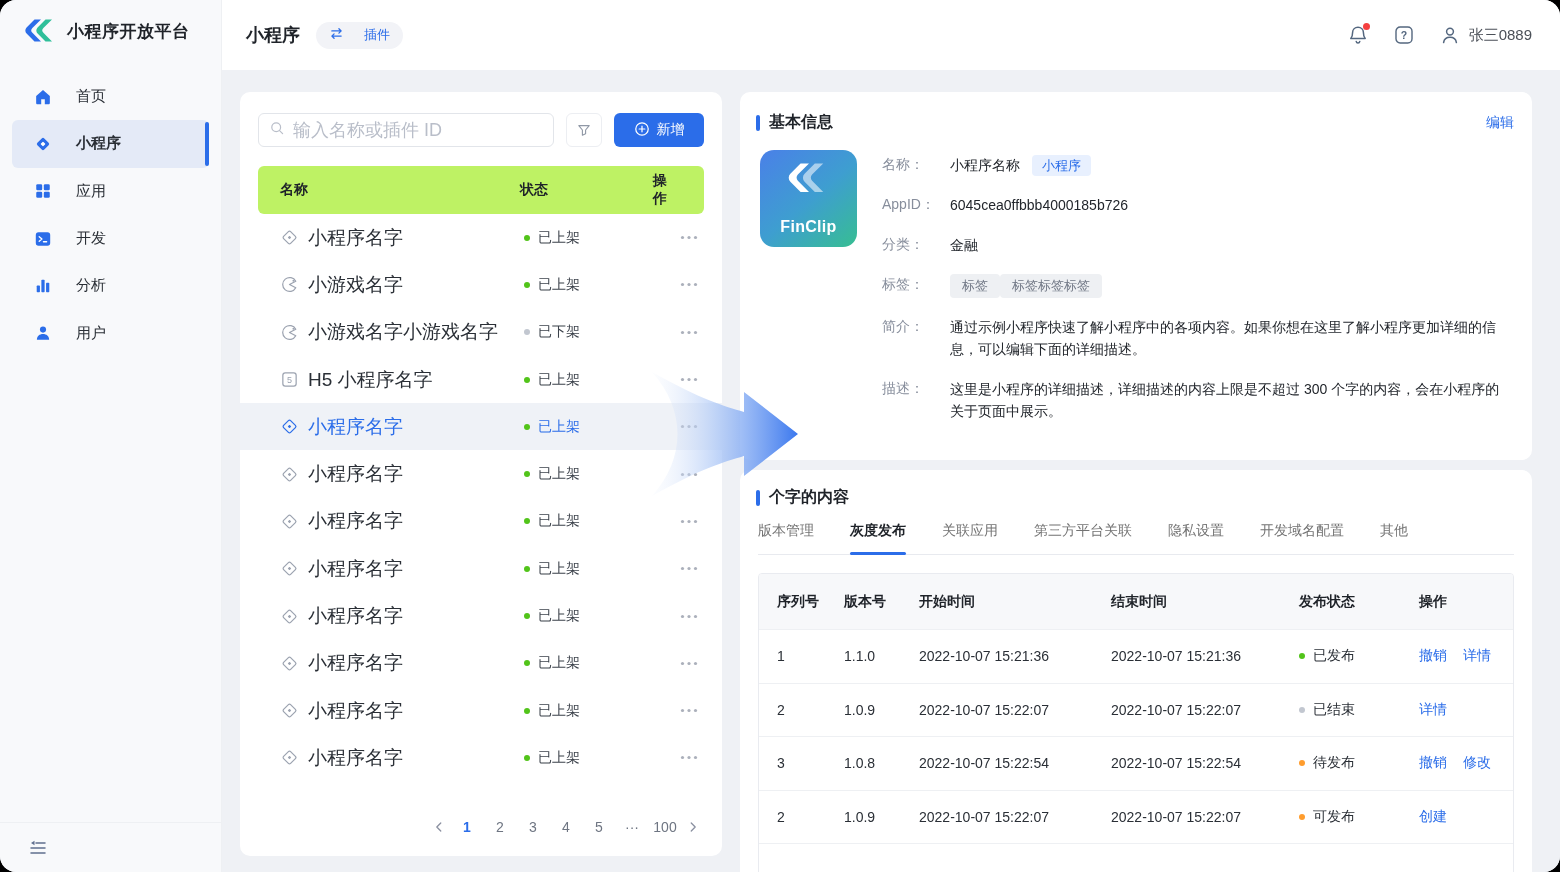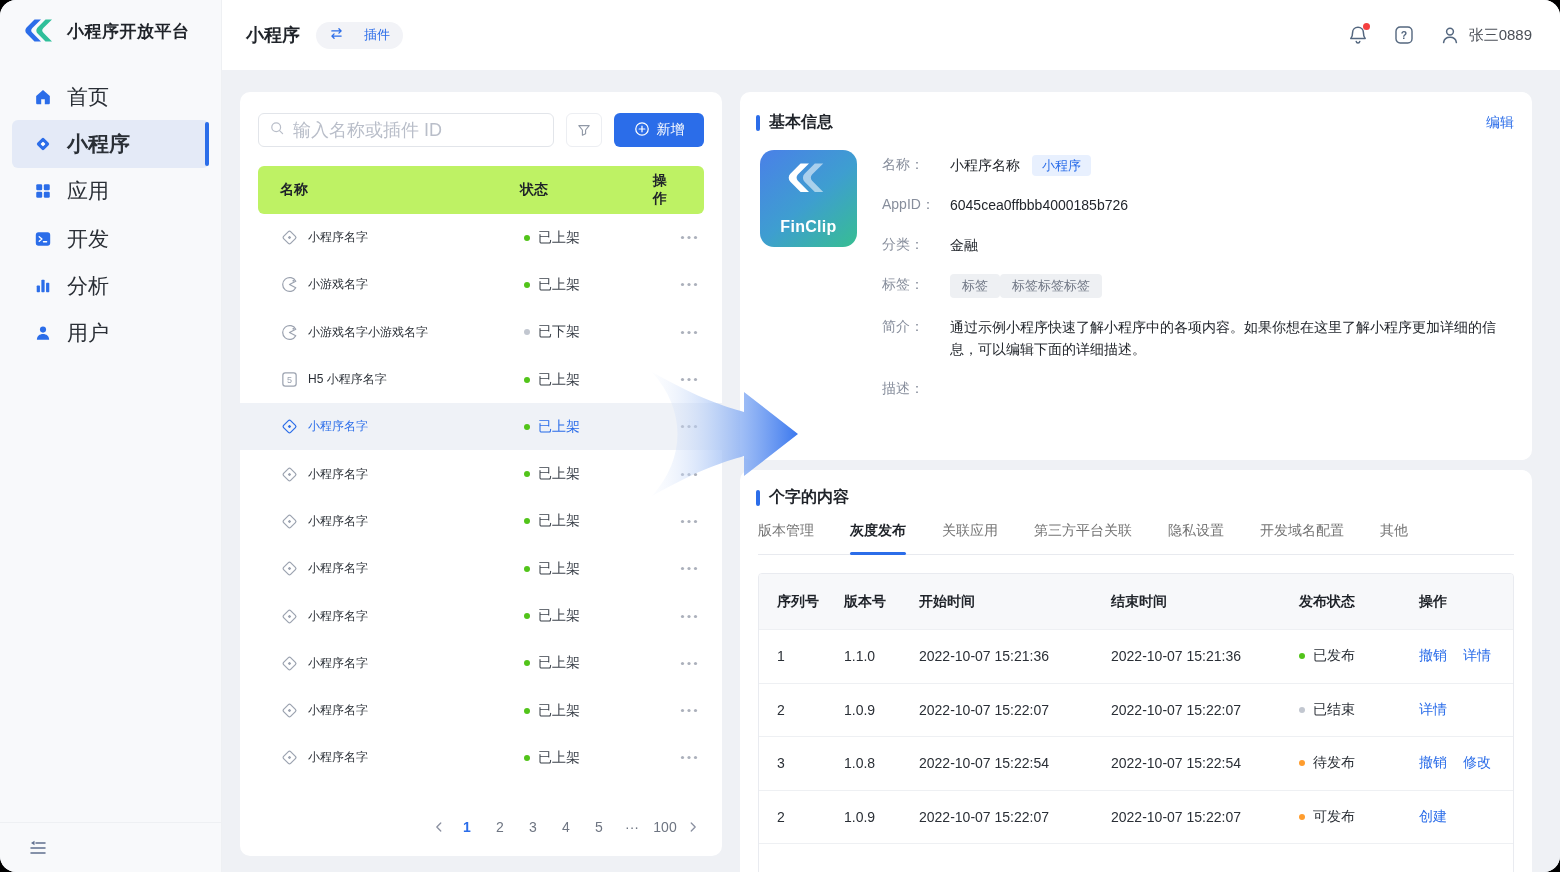--- a/index.html
+++ b/index.html
@@ -8,21 +8,21 @@
   }
   *{box-sizing:border-box;margin:0;padding:0;font-family:"Liberation Sans",sans-serif}
   body{width:1560px;height:872px;background:#000;overflow:hidden}
   .window{position:relative;width:1560px;height:872px;border-radius:16px;overflow:hidden;background:var(--bg)}
   
   .sidebar{position:absolute;left:0;top:0;bottom:0;width:222px;background:#F8F9FB;border-right:1px solid #EEF0F3}
   .brand{position:absolute;top:18px;left:24px;display:flex;align-items:center;gap:9px;cursor:pointer}
   .brand-mark svg{display:block}
   .brand-name{font-size:17px;font-weight:bold;color:#1F2329;letter-spacing:.5px}
   .side-menu{position:absolute;top:73px;left:0;right:0}
-  .side-item{height:47.3px;margin:0 12px;padding-left:22px;display:flex;align-items:center;gap:15px;border-radius:6px;font-size:21px;color:#2A2F36;cursor:pointer;position:relative}
+  .side-item{height:47.3px;margin:0 12px;padding-left:22px;display:flex;align-items:center;gap:24px;border-radius:6px;font-size:15px;color:#2A2F36;cursor:pointer;position:relative}
   .side-item .side-icon{width:18px;height:18px;color:var(--primary);flex:none}
   .side-item .side-icon svg{width:18px;height:18px;display:block}
   .side-item.active{background:#E4EAF7;font-weight:bold}
   .side-active-bar{display:none}
   .side-item.active .side-active-bar{display:block;position:absolute;right:0;top:2px;bottom:2px;width:4.5px;border-radius:3px;background:var(--primary)}
   .side-foot{position:absolute;left:0;right:0;bottom:0;height:50px;border-top:1px solid #EEF0F3;display:flex;align-items:center;padding-left:28px}
   .collapse{color:#5F6F8F;cursor:pointer}
   .collapse svg{width:20px;height:18px;display:block}
   
   .header{position:absolute;left:222px;right:0;top:0;height:70px;background:#fff;display:flex;align-items:center;padding:0 28px 0 24px}
@@ -54,21 +54,21 @@
   .list-head{position:absolute;top:74px;left:18px;right:18px;height:48px;background:#bef264;border-radius:6px;display:flex;align-items:center;font-size:14px;font-weight:bold;color:var(--text);padding:0 24px 0 22px}
   .lh-name{width:246px}
   .lh-status{width:136px}
   .lh-op{margin-left:auto}
   .list-rows{position:absolute;top:122px;left:0;right:0}
   .list-row{height:47.3px;display:flex;align-items:center;padding:0 24px 0 40px;cursor:pointer}
   .list-row.selected{background:#EFF2F7}
   .row-name-wrap{display:flex;align-items:center;gap:9px;width:244px}
   .row-icon{width:19px;height:19px;color:#9CA3B0;flex:none}
   .row-icon svg{width:19px;height:19px;display:block}
-  .row-name{font-size:12px;color:#2A2F36;white-space:nowrap}
+  .row-name{font-size:19px;color:#2A2F36;white-space:nowrap}
   .list-row.selected .row-name,.list-row.selected .row-status{color:var(--primary)}
   .list-row.selected .row-icon{color:var(--primary)}
   .row-status{display:flex;align-items:center;gap:8px;width:136px;color:#3C424B;font-size:14px}
   .dot{width:6px;height:6px;border-radius:50%;flex:none}
   .dot-green{background:var(--green)} .dot-gray{background:var(--graydot)} .dot-orange{background:var(--orange)}
   .row-more{margin-left:auto;color:#ABB0BB;cursor:pointer}
   .row-more svg{width:18px;height:5px;display:block}
   .pagination{position:absolute;bottom:16px;right:22px;display:flex;align-items:center;gap:9px;font-size:14px;color:#6E7582}
   .page{min-width:24px;height:26px;display:flex;align-items:center;justify-content:center;cursor:pointer}
   .page.current{color:var(--primary);font-weight:bold}
@@ -603,20 +603,21 @@
               <span class="tag-pill">标签</span>
               <span class="tag-pill">标签标签标签</span>
             </span>
         </div>
         <div class="frow">
           <span class="flabel">简介：</span>
           <span class="fval block">通过示例小程序快速了解小程序中的各项内容。如果你想在这里了解小程序更加详细的信息，可以编辑下面的详细描述。</span>
         </div>
         <div class="frow">
           <span class="flabel">描述：</span>
+          <span class="fval block">这里是小程序的详细描述，详细描述的内容上限是不超过 300 个字的内容，会在小程序的关于页面中展示。</span>
         </div>
       </div>
     </section>
 
     <section class="panel detail-panel">
       <div class="panel-title-row" style="top:17px">
         <span class="tbar"></span>
         <span class="ptitle">个字的内容</span>
       </div>
       <div class="tabs" id="detail-tabs">

